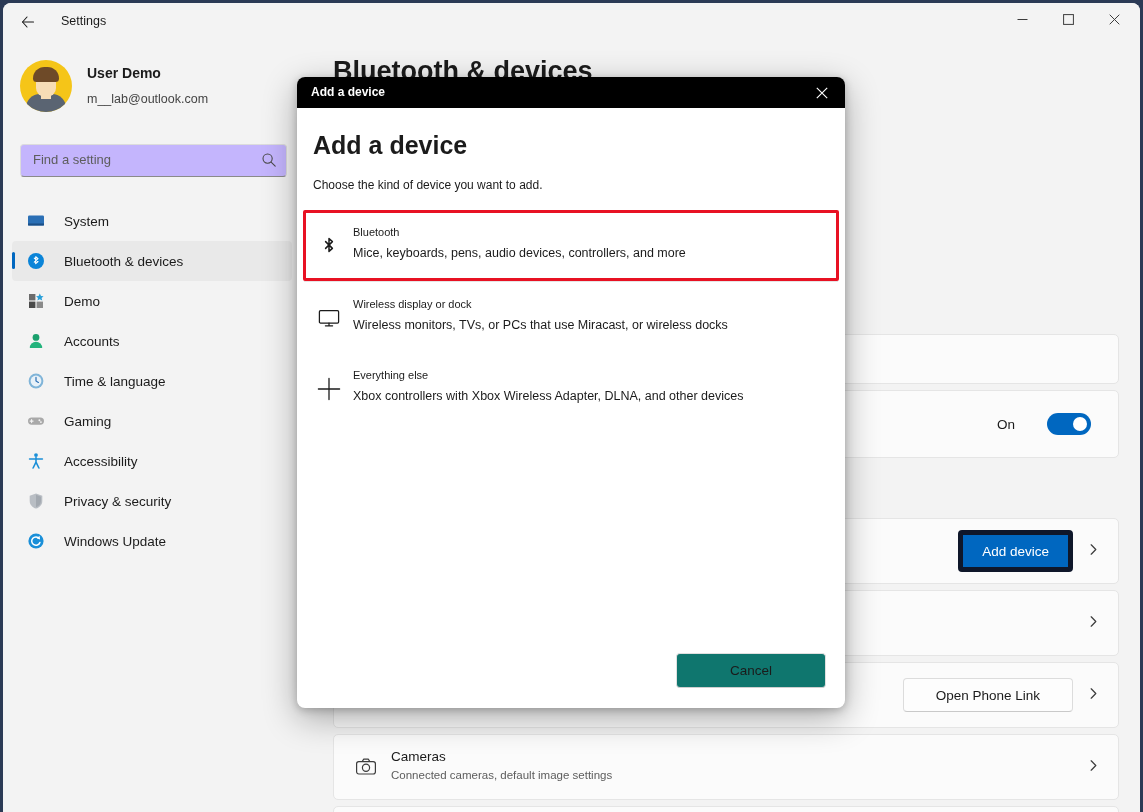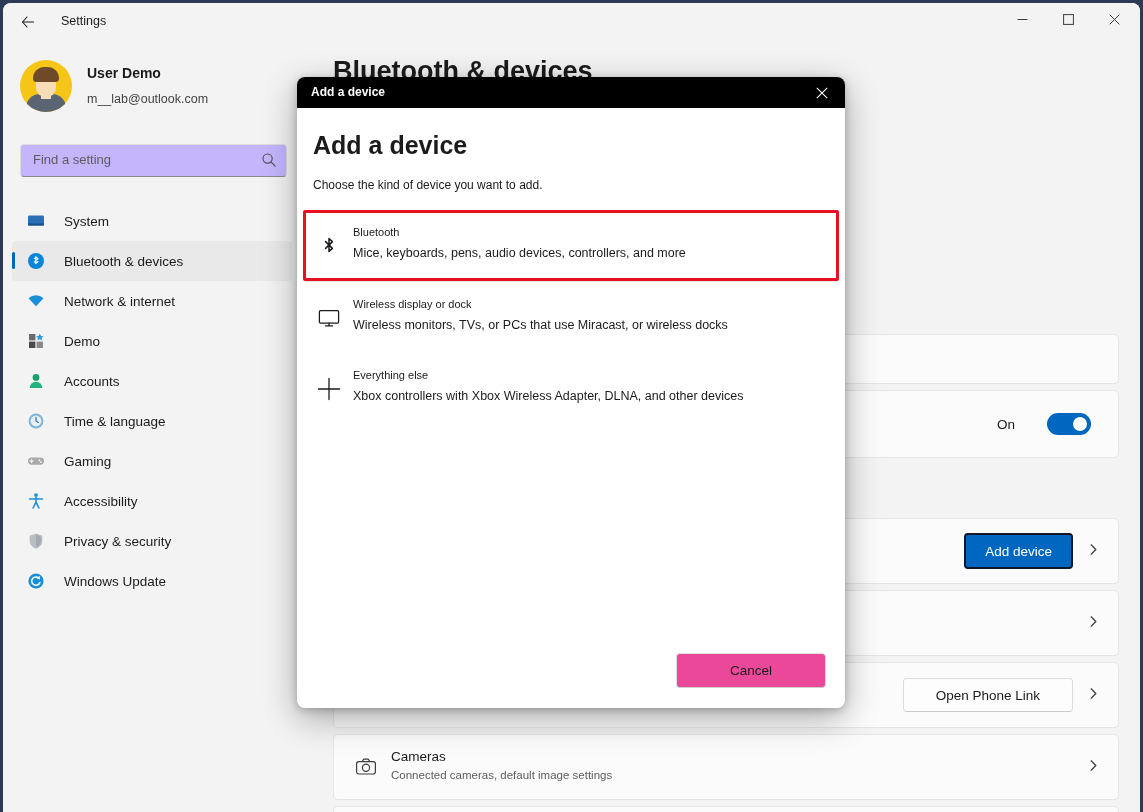--- a/index.html
+++ b/index.html
@@ -229,21 +229,21 @@
     position: absolute;
     right: 45px; top: 50%;
     transform: translateY(-50%);
     height: 32px;
     padding: 0 19px;
     display: flex; align-items: center; justify-content: center;
     background: #0067c0;
     color: #ffffff;
     font-size: 13.5px;
     border-radius: 4px;
-    border: 2px solid #0f172a;
+    border: 5px solid #0f172a;
   }
   .btn-standard {
     position: absolute;
     right: 45px; top: 50%;
     transform: translateY(-50%);
     height: 32px;
     padding: 0 32px;
     display: flex; align-items: center; justify-content: center;
     background: #fdfdfd;
     color: #1b1b1b;
@@ -337,21 +337,21 @@
     height: 1px;
     background: #e6e6e6;
     margin: 0 1px;
   }
 
   #cancel-button {
     position: absolute;
     left: 379px; top: 576px;
     width: 148px; height: 33px;
     display: flex; align-items: center; justify-content: center;
-    background: #ec4899;
+    background: #0f766e;
     border: 1px solid #e0e0e0;
     border-bottom-color: #cfcfcf;
     border-radius: 4px;
     font-size: 13.5px;
     color: #1b1b1b;
   }
 </style>
 </head>
 <body>
 
@@ -423,28 +423,20 @@
       <div class="nav-item selected">
         <span class="nav-icon">
           <svg width="18" height="18" viewBox="0 0 18 18">
             <circle cx="9" cy="9" r="8" fill="#0a84d8"></circle>
             <path d="M7.3 6.2 L11 9.6 L8.7 11.6 L8.7 4.7 L11 6.7 L7.3 10.2" fill="none" stroke="#ffffff" stroke-width="1.15" stroke-linejoin="round" stroke-linecap="round"></path>
           </svg>
         </span>
         <span class="nav-label">Bluetooth &amp; devices</span>
       </div>
 
-      <div class="nav-item">
-        <span class="nav-icon">
-          <svg width="18" height="18" viewBox="0 0 18 18">
-            <path d="M1.5 6.2 A11 11 0 0 1 16.5 6.2 L9 14.2 Z" fill="#1a8fd8"></path>
-          </svg>
-        </span>
-        <span class="nav-label">Network &amp; internet</span>
-      </div>
 
 
       <div class="nav-item">
         <span class="nav-icon">
           <svg width="18" height="18" viewBox="0 0 18 18">
             <rect x="2" y="2" width="6.4" height="6.4" fill="#6b6b6b"></rect>
             <rect x="2" y="9.6" width="6.4" height="6.4" fill="#4a4a4a"></rect>
             <rect x="9.6" y="9.6" width="6.4" height="6.4" fill="#8a8a8a"></rect>
             <path d="M12.8 1.4 L14 4 L16.6 4.3 L14.6 6.1 L15.2 8.6 L12.8 7.3 L10.4 8.6 L11 6.1 L9 4.3 L11.6 4 Z" fill="#2a9fd8"></path>
           </svg>

